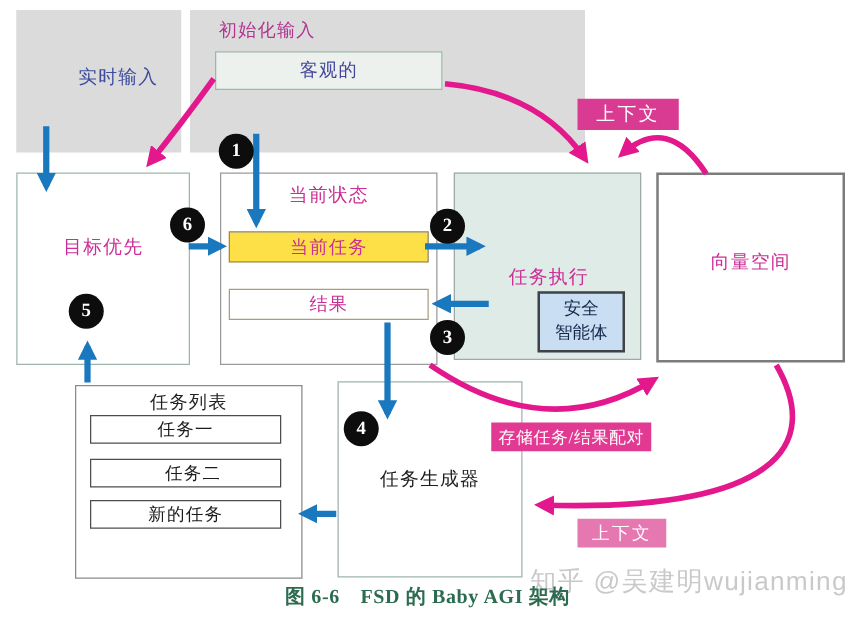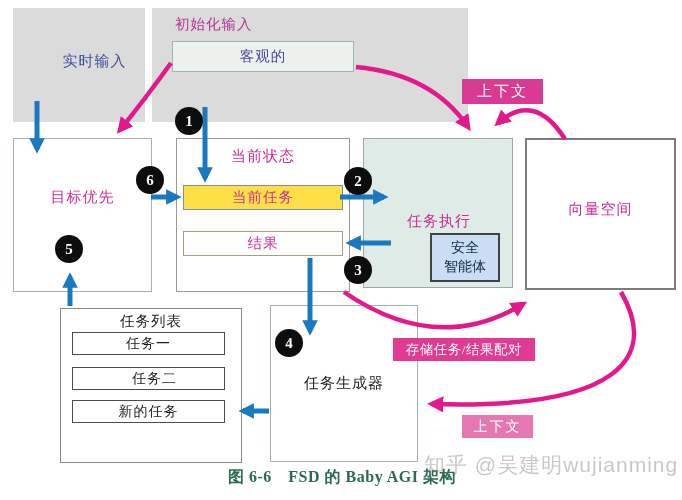--- a/index.html
+++ b/index.html
@@ -84,21 +84,21 @@
     <line x1="70" y1="306" x2="70" y2="277" stroke="#1a78be" stroke-width="5" marker-end="url(#mb)"></line>
 
     <path d="M 171,63 Q 145,99 120,130" fill="none" stroke="#e2188c" stroke-width="4.5" marker-end="url(#mp)"></path>
     <path d="M 356,67 Q 432,74 468,127" fill="none" stroke="#e2188c" stroke-width="4.5" marker-end="url(#mp)"></path>
     <path d="M 565,139 Q 534,91 498,123" fill="none" stroke="#e2188c" stroke-width="4.5" marker-end="url(#mp)"></path>
     <path d="M 344,292 Q 437,356 523,304" fill="none" stroke="#e2188c" stroke-width="4.5" marker-end="url(#mp)"></path>
     <path d="M 621,292 C 658,356 622,410 432,404" fill="none" stroke="#e2188c" stroke-width="4.5" marker-end="url(#mp)"></path>
   </svg>
 
   <div class="abs badge" style="left:462px;top:79px;width:81px;height:25px;background:#d93b92;font-size:15px;">上下文</div>
-  <div class="abs badge" style="left:393px;top:338px;width:142px;height:23px;background:#e23a92;font-size:13.5px;letter-spacing:0.5px;">存储任务/结果配对</div>
+  <div class="abs badge" style="left:393px;top:338px;width:128px;height:23px;background:#e23a92;font-size:13.5px;letter-spacing:0.5px;">存储任务/结果配对</div>
   <div class="abs badge" style="left:462px;top:415px;width:71px;height:23px;background:#e577b1;">上下文</div>
 
   <div class="abs circle" style="left:175px;top:107px;">1</div>
   <div class="abs circle" style="left:344px;top:167px;">2</div>
   <div class="abs circle" style="left:344px;top:256px;">3</div>
   <div class="abs circle" style="left:275px;top:329px;">4</div>
   <div class="abs circle" style="left:55px;top:235px;">5</div>
   <div class="abs circle" style="left:136px;top:166px;">6</div>
 
   <div id="watermark" class="abs" style="left:424px;top:451px;">知乎 @吴建明wujianming</div>

